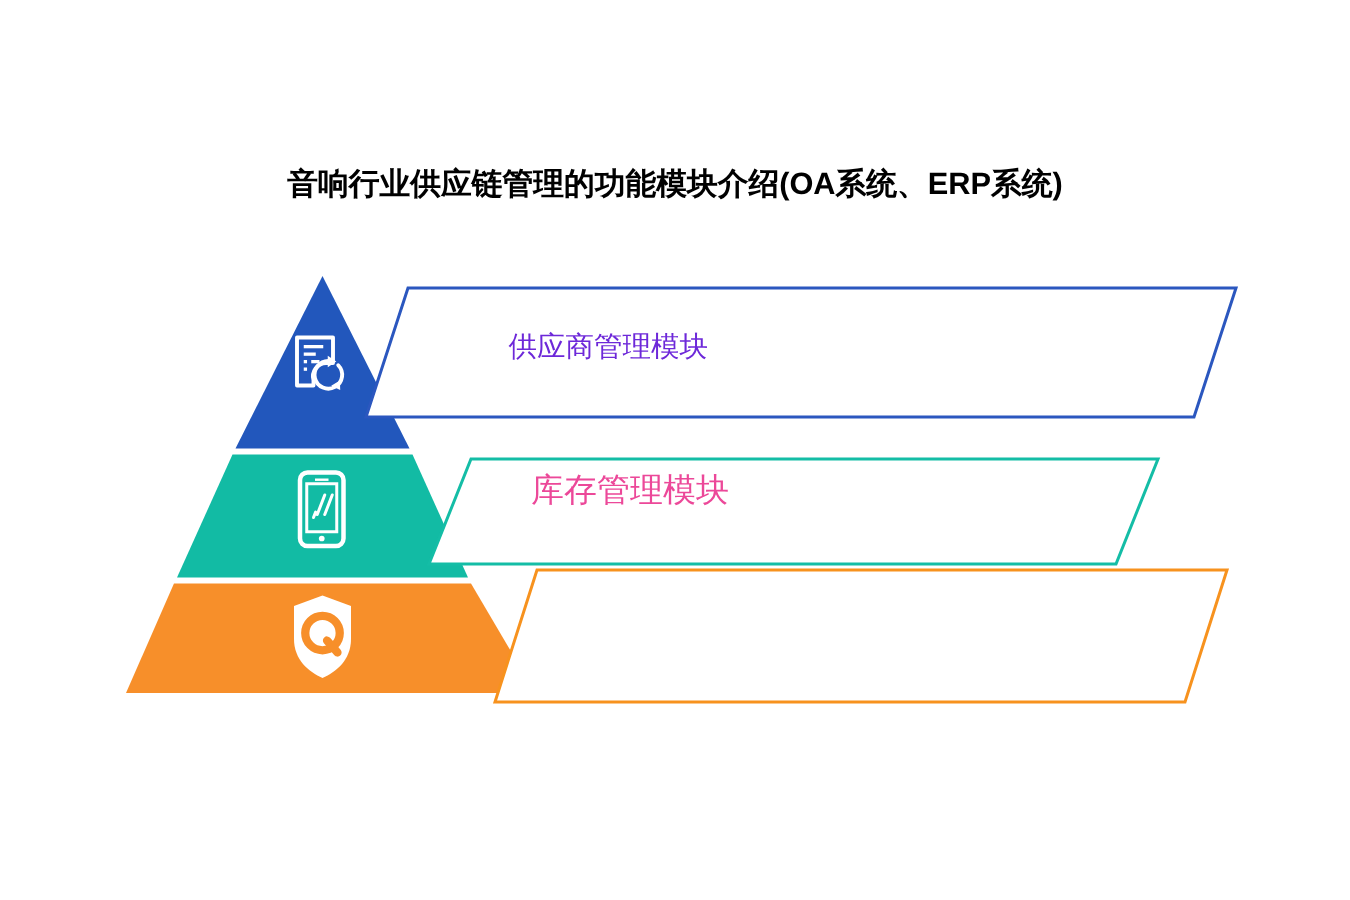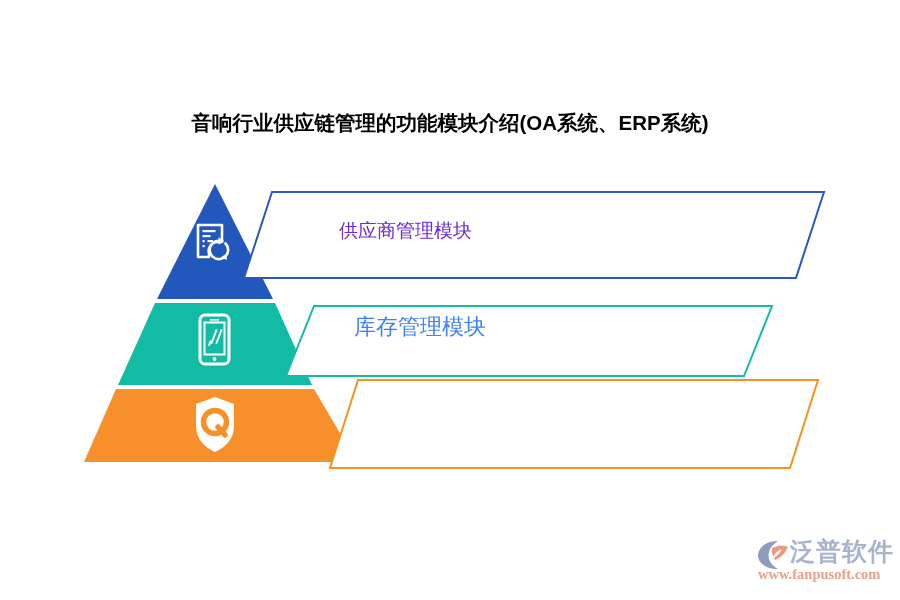--- a/index.html
+++ b/index.html
@@ -66,21 +66,21 @@
     left: 312px;
     top: 218px;
     font-size: 19px;
     color: #6d28d9;
     margin-left: 27px;
   }
   .banner-label-2 {
     left: 354px;
     top: 312px;
     font-size: 22px;
-    color: #3b82f6;
+    color: #ec4899;
   }
   .banner-label-3 {
     left: 398px;
     top: 398px;
     font-size: 23px;
     color: #f5a623;
   }
 
   
   .logo {
@@ -176,23 +176,14 @@
     <polygon points="32,12 584,12 556,98 4,98" fill="#ffffff" stroke="#2b57bf" stroke-width="2"></polygon>
     <polygon points="74,126 532,126 504,196 46,196" fill="#ffffff" stroke="#14bda6" stroke-width="2"></polygon>
     <polygon points="118,200 578,200 550,288 90,288" fill="#ffffff" stroke="#f7921e" stroke-width="2"></polygon>
   </svg>
 
   <div class="banner-label banner-label-1">供应商管理模块</div>
 
   <div class="banner-label banner-label-2">库存管理模块</div>
 
 
-  <div class="logo">
-    <svg class="logo-mark" viewBox="0 0 34 30">
-      <path d="M22,1 C10,1 2,7.5 2,15.5 C2,23 10,29 22,29 C16,25.5 12.5,21 12.5,15.5 C12.5,9.8 16,5 22,1 Z" fill="#8e9cbd"></path>
-      <path d="M16,8 C22,5 29,5.5 32,7 C30,12 26,17 19,20 C16.5,16 15,11.5 16,8 Z" fill="#e89a7f"></path>
-      <path d="M16.5,19 C20,16.5 24,13 26,9.5 C22,10 18,13.5 16.5,19 Z" fill="#ffffff"></path>
-    </svg>
-    <div class="logo-text">泛普软件</div>
-    <div class="logo-url">www.fanpusoft.com</div>
-  </div>
 
 </div>
 
 </body></html>

